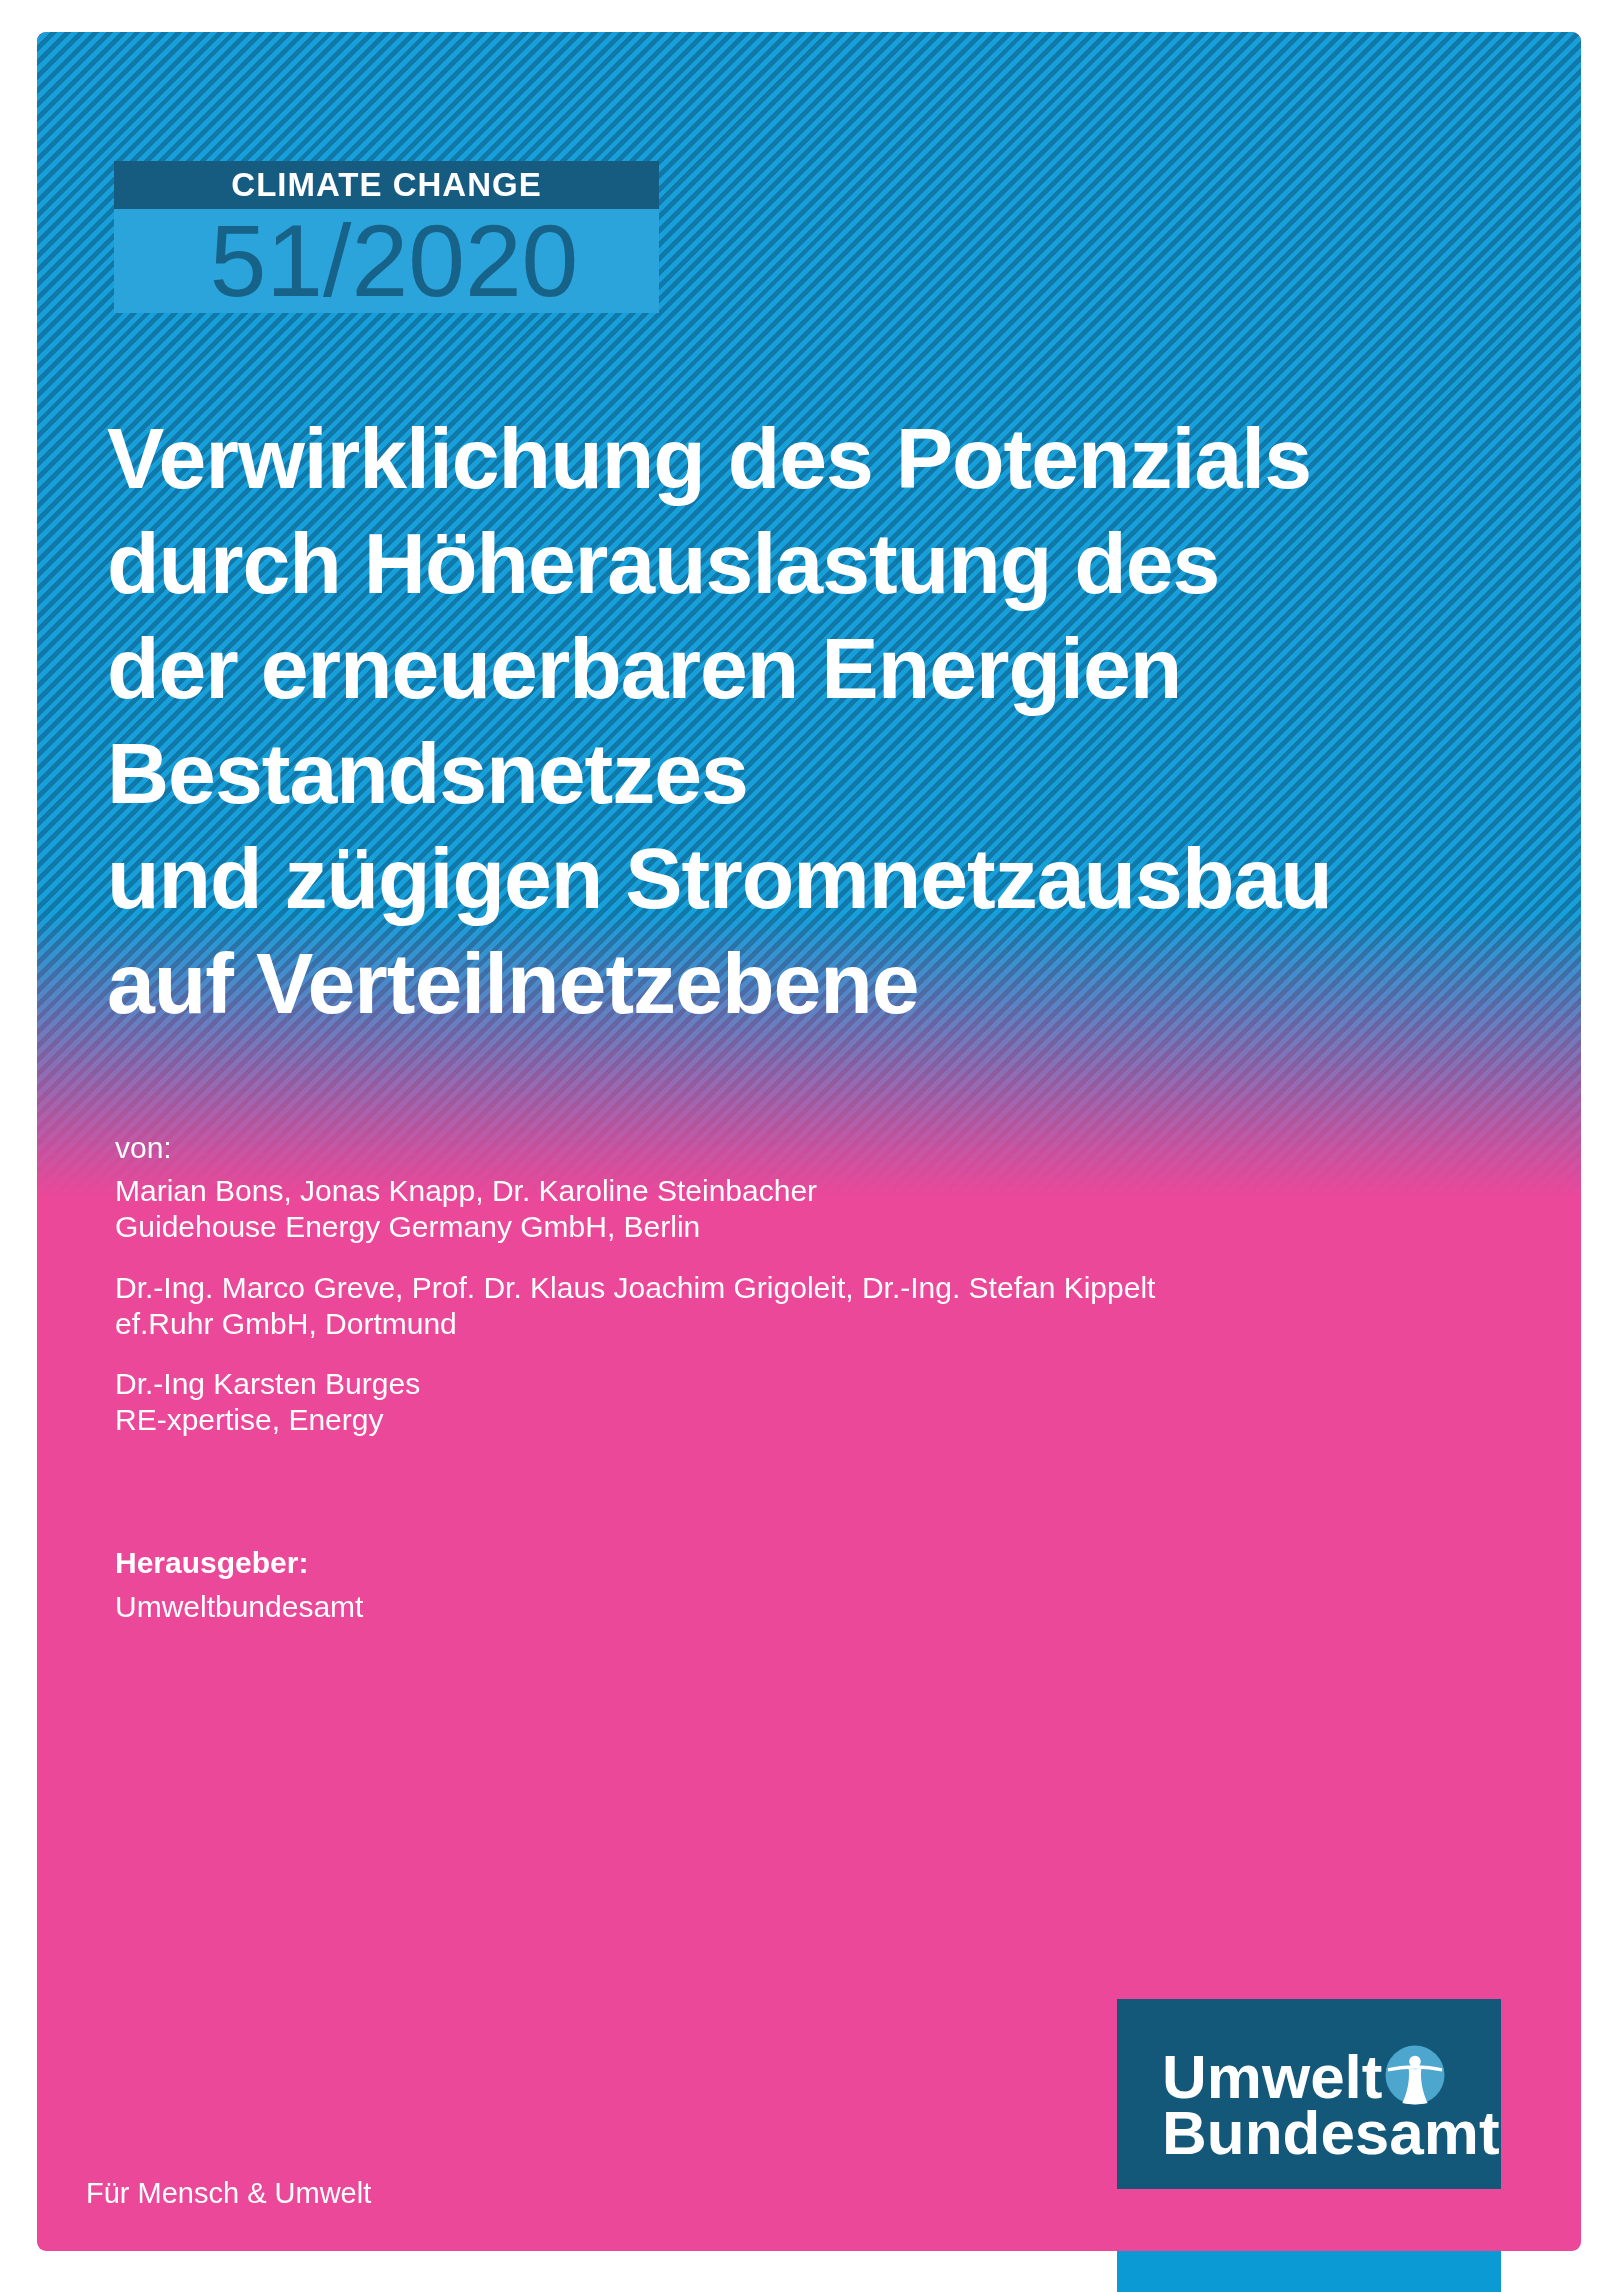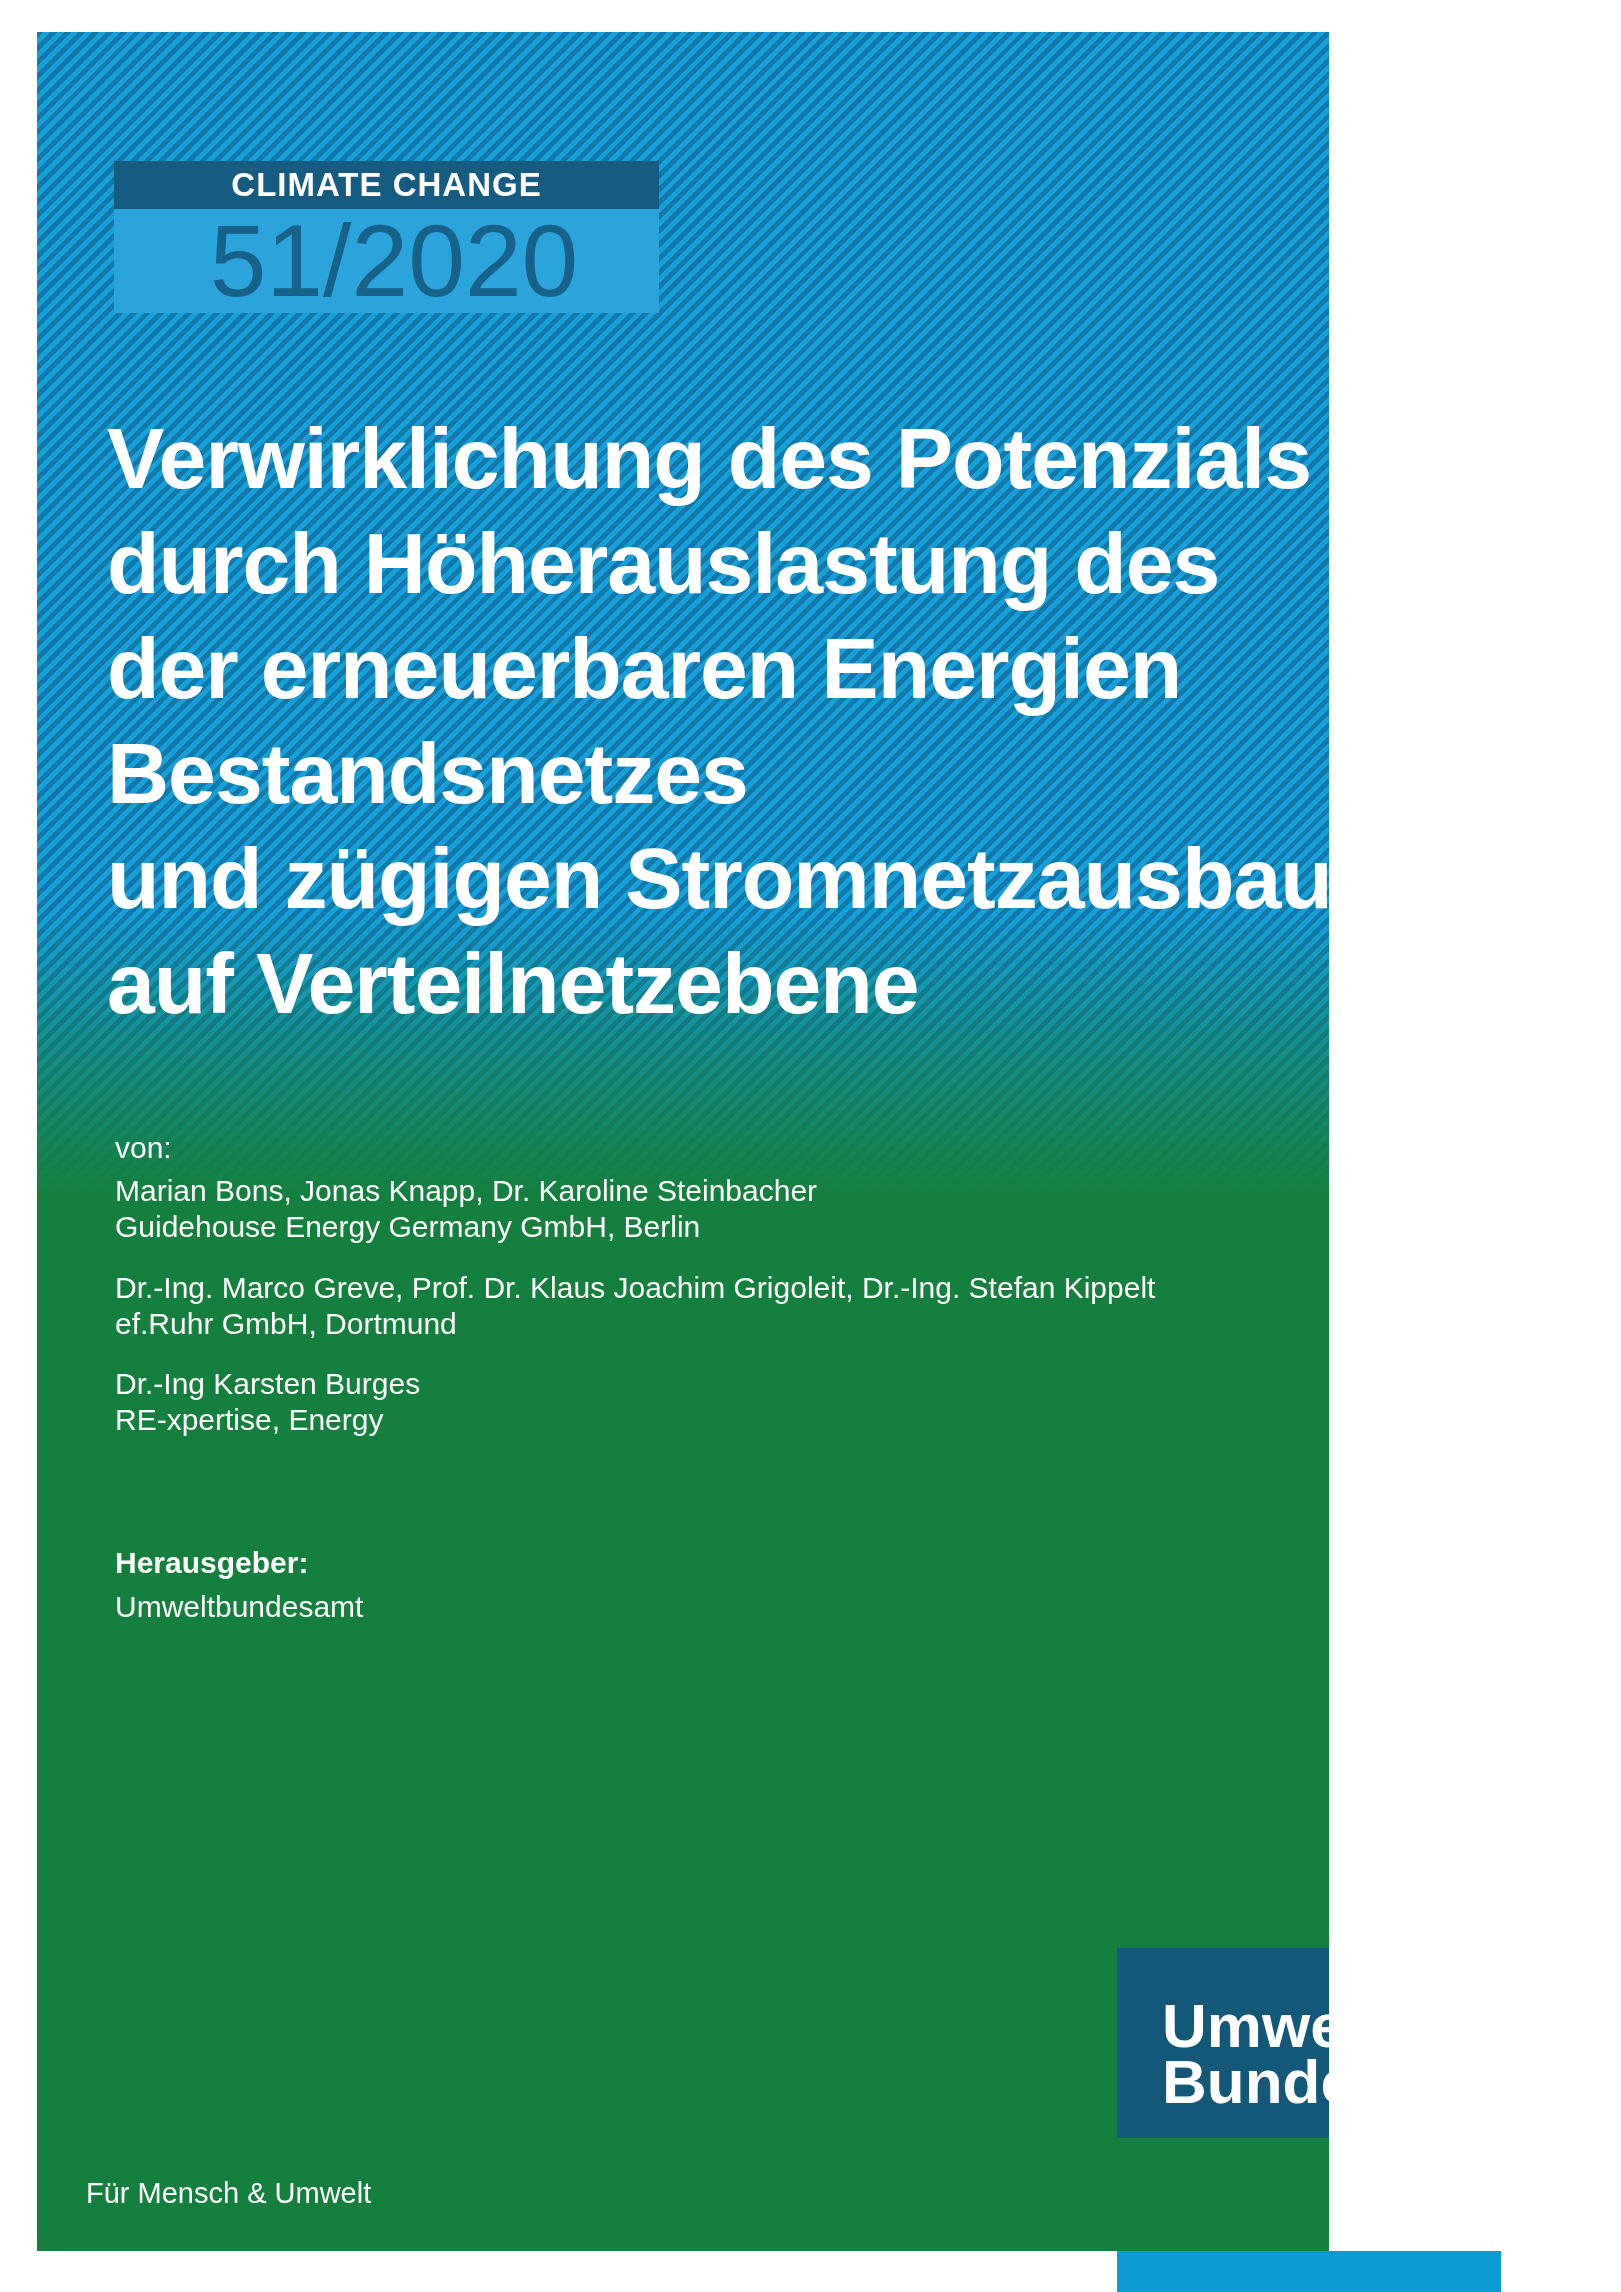--- a/index.html
+++ b/index.html
@@ -5,23 +5,24 @@
   html,body{margin:0;padding:0;}
   body{
     width:1621px;height:2293px;
     background:#ffffff;
     font-family:"Liberation Sans",sans-serif;
     position:relative;
     overflow:hidden;
   }
   .sheet{
     position:absolute;left:37px;top:32px;
-    width:1292px;height:2219px;
-    background:#15803d;
+    width:1544px;height:2219px;
+    background:#ec4899;
     overflow:hidden;
+    border-radius:9px;
   }
   
   .stripes{
     position:absolute;inset:0;
     background:repeating-linear-gradient(135deg,#1179A9 0 4.9px,#169FD9 4.9px 9.8px);
     -webkit-mask-image:linear-gradient(to bottom,#000 0px,#000 882px,rgba(0,0,0,0) 1166px);
     mask-image:linear-gradient(to bottom,#000 0px,#000 882px,rgba(0,0,0,0) 1166px);
   }
   .banner{position:absolute;left:77px;top:129px;width:545px;}
   .banner-top{
@@ -50,21 +51,21 @@
   .publisher{
     position:absolute;left:78px;top:1509px;
     color:#ffffff;font-size:30px;line-height:44px;
   }
   .publisher .label{font-weight:bold;}
   .tagline{
     position:absolute;left:49px;top:2143px;
     color:#ffffff;font-size:29px;line-height:36px;
   }
   .logo-box{
-    position:absolute;left:1080px;top:1916px;
+    position:absolute;left:1080px;top:1967px;
     width:384px;height:190px;background:#145879;
   }
   .logo-text{
     position:absolute;left:45px;top:50px;
     color:#ffffff;font-size:62px;font-weight:bold;line-height:56px;
     letter-spacing:0px;
   }
   .logo-icon{position:absolute;left:268px;top:46px;width:60px;height:60px;}
   
   .logo-tab{

